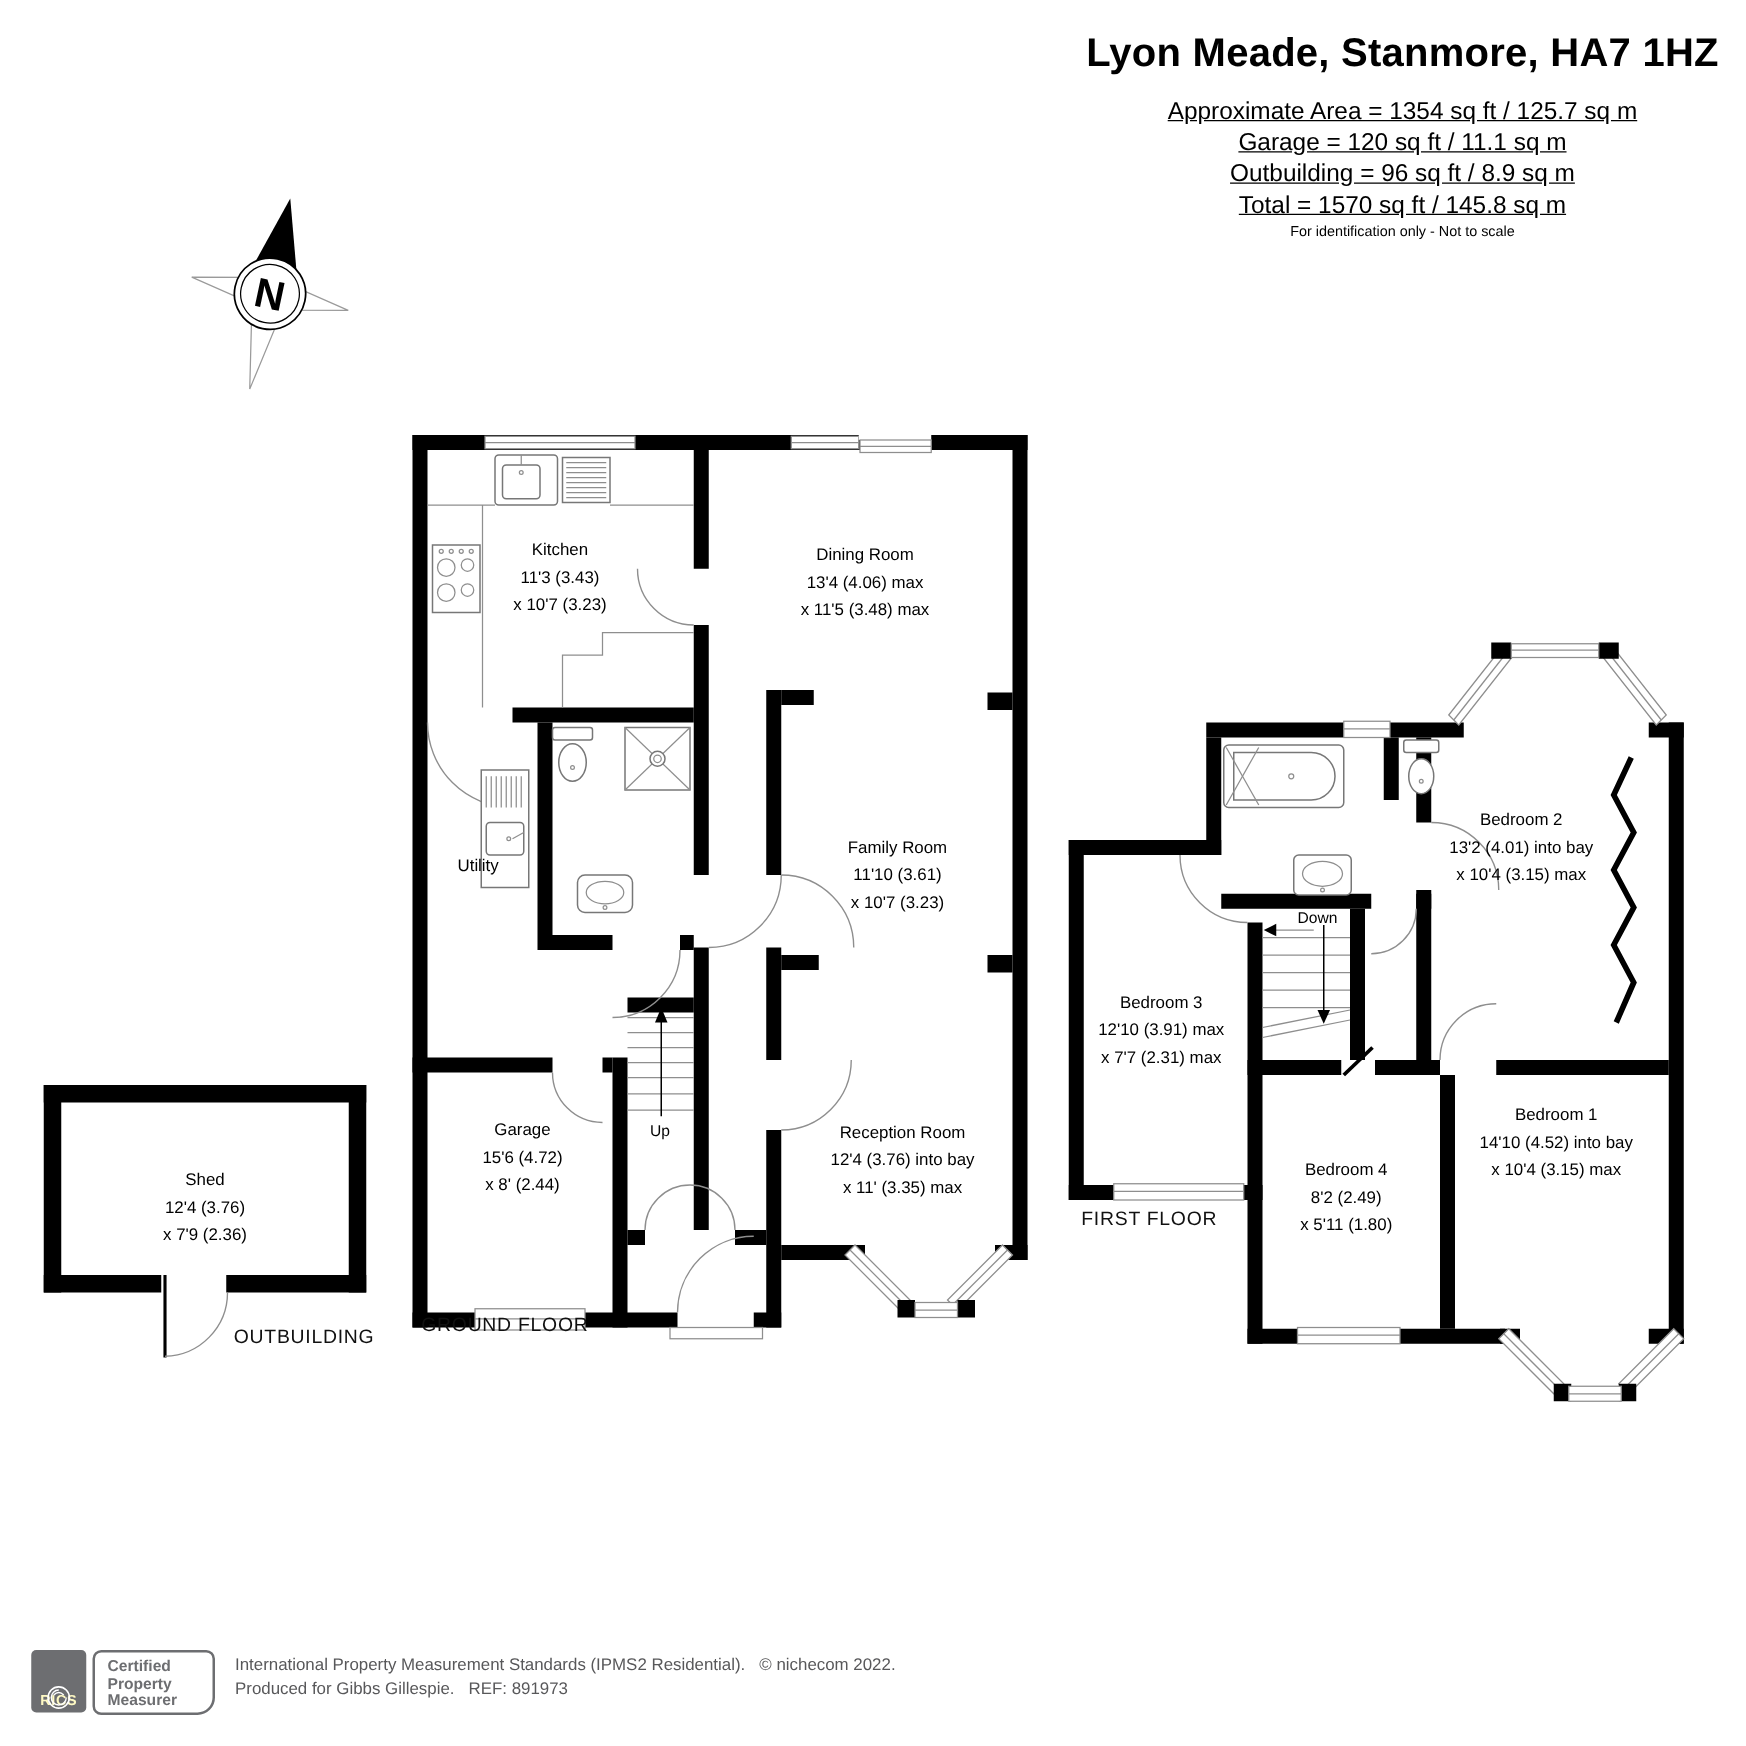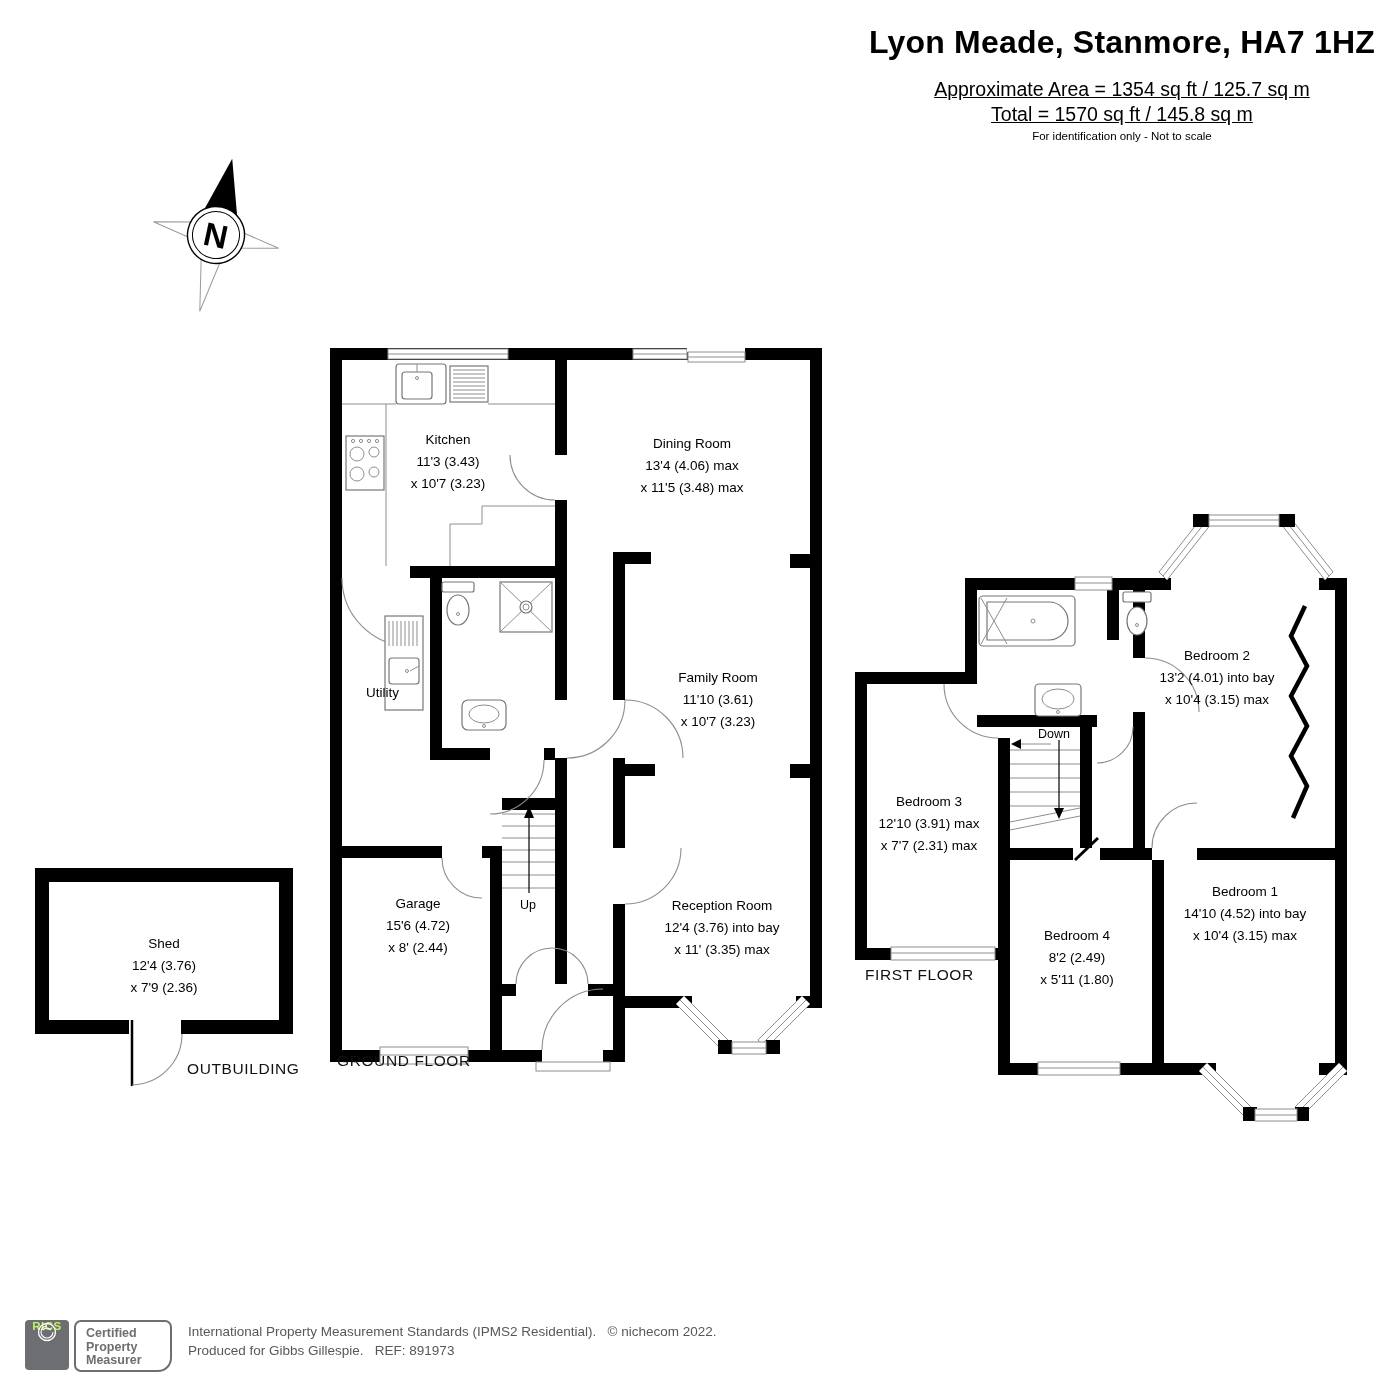--- a/index.html
+++ b/index.html
@@ -16,36 +16,38 @@
   .rlabel{font-size:13.5px;fill:#000;text-anchor:middle;}
   .slabel{font-size:12.5px;fill:#000;text-anchor:middle;}
   .caption{font-size:15.5px;fill:#111;letter-spacing:.6px;}
   .wall{fill:#000;stroke:none;}
   .win{fill:#fff;stroke:#8e8e8e;stroke-width:1;}
   .thin{stroke:#8e8e8e;stroke-width:1;fill:none;}
   .fix{stroke:#777;stroke-width:1.2;fill:#fff;}
   .arc{stroke:#8e8e8e;stroke-width:1.1;fill:none;}
   
   .footer{position:absolute;left:25px;top:1320px;display:flex;align-items:flex-start;}
-  .rics-box{width:44px;height:50px;background:#6d6e71;border-radius:4px;color:#bef264;
-            display:flex;flex-direction:column;align-items:center;justify-content:flex-start;}
+  .rics-box{width:44px;height:50px;background:#6d6e71;border-radius:4px;color:#fef9c3;
+            display:flex;flex-direction:column;align-items:center;justify-content:flex-end;}
   .rics-box .rics-word{font-size:11.5px;font-weight:bold;letter-spacing:.5px;margin-bottom:3px;}
   .cert-box{margin-left:5px;width:84px;height:38px;border:2.5px solid #6d6e71;
             border-radius:7px 7px 14px 7px;padding:5px 0 5px 10px;
             color:#6d6e71;font-weight:bold;font-size:12.5px;line-height:13.5px;}
   .footer-text{margin-left:16px;color:#58585a;font-size:13.5px;line-height:19px;padding-top:2px;}
 </style>
 </head>
 <body>
 
 <div class="page">
 
   <div class="header">
     <div class="title">Lyon Meade, Stanmore, HA7 1HZ</div>
     <div class="area-line">Approximate Area = 1354 sq ft / 125.7 sq m</div>
+    <div class="area-line">Garage = 120 sq ft / 11.1 sq m</div>
+    <div class="area-line">Outbuilding = 96 sq ft / 8.9 sq m</div>
     <div class="area-line">Total = 1570 sq ft / 145.8 sq m</div>
     <div class="disclaimer">For identification only - Not to scale</div>
   </div>
 
   <svg style="left:152px;top:155px;" width="136" height="170" viewBox="0 0 136 170">
     <g transform="rotate(12 64 80)">
       <polygon points="64,2 81,58 47,58" fill="#000"></polygon>
       <polygon points="64,158 74,104 54,104" fill="#fff" stroke="#9a9a9a" stroke-width="1"></polygon>
       <polygon points="128,80 80,70 80,90" fill="#fff" stroke="#9a9a9a" stroke-width="1"></polygon>
       <polygon points="0,80 48,70 48,90" fill="#fff" stroke="#9a9a9a" stroke-width="1"></polygon>

